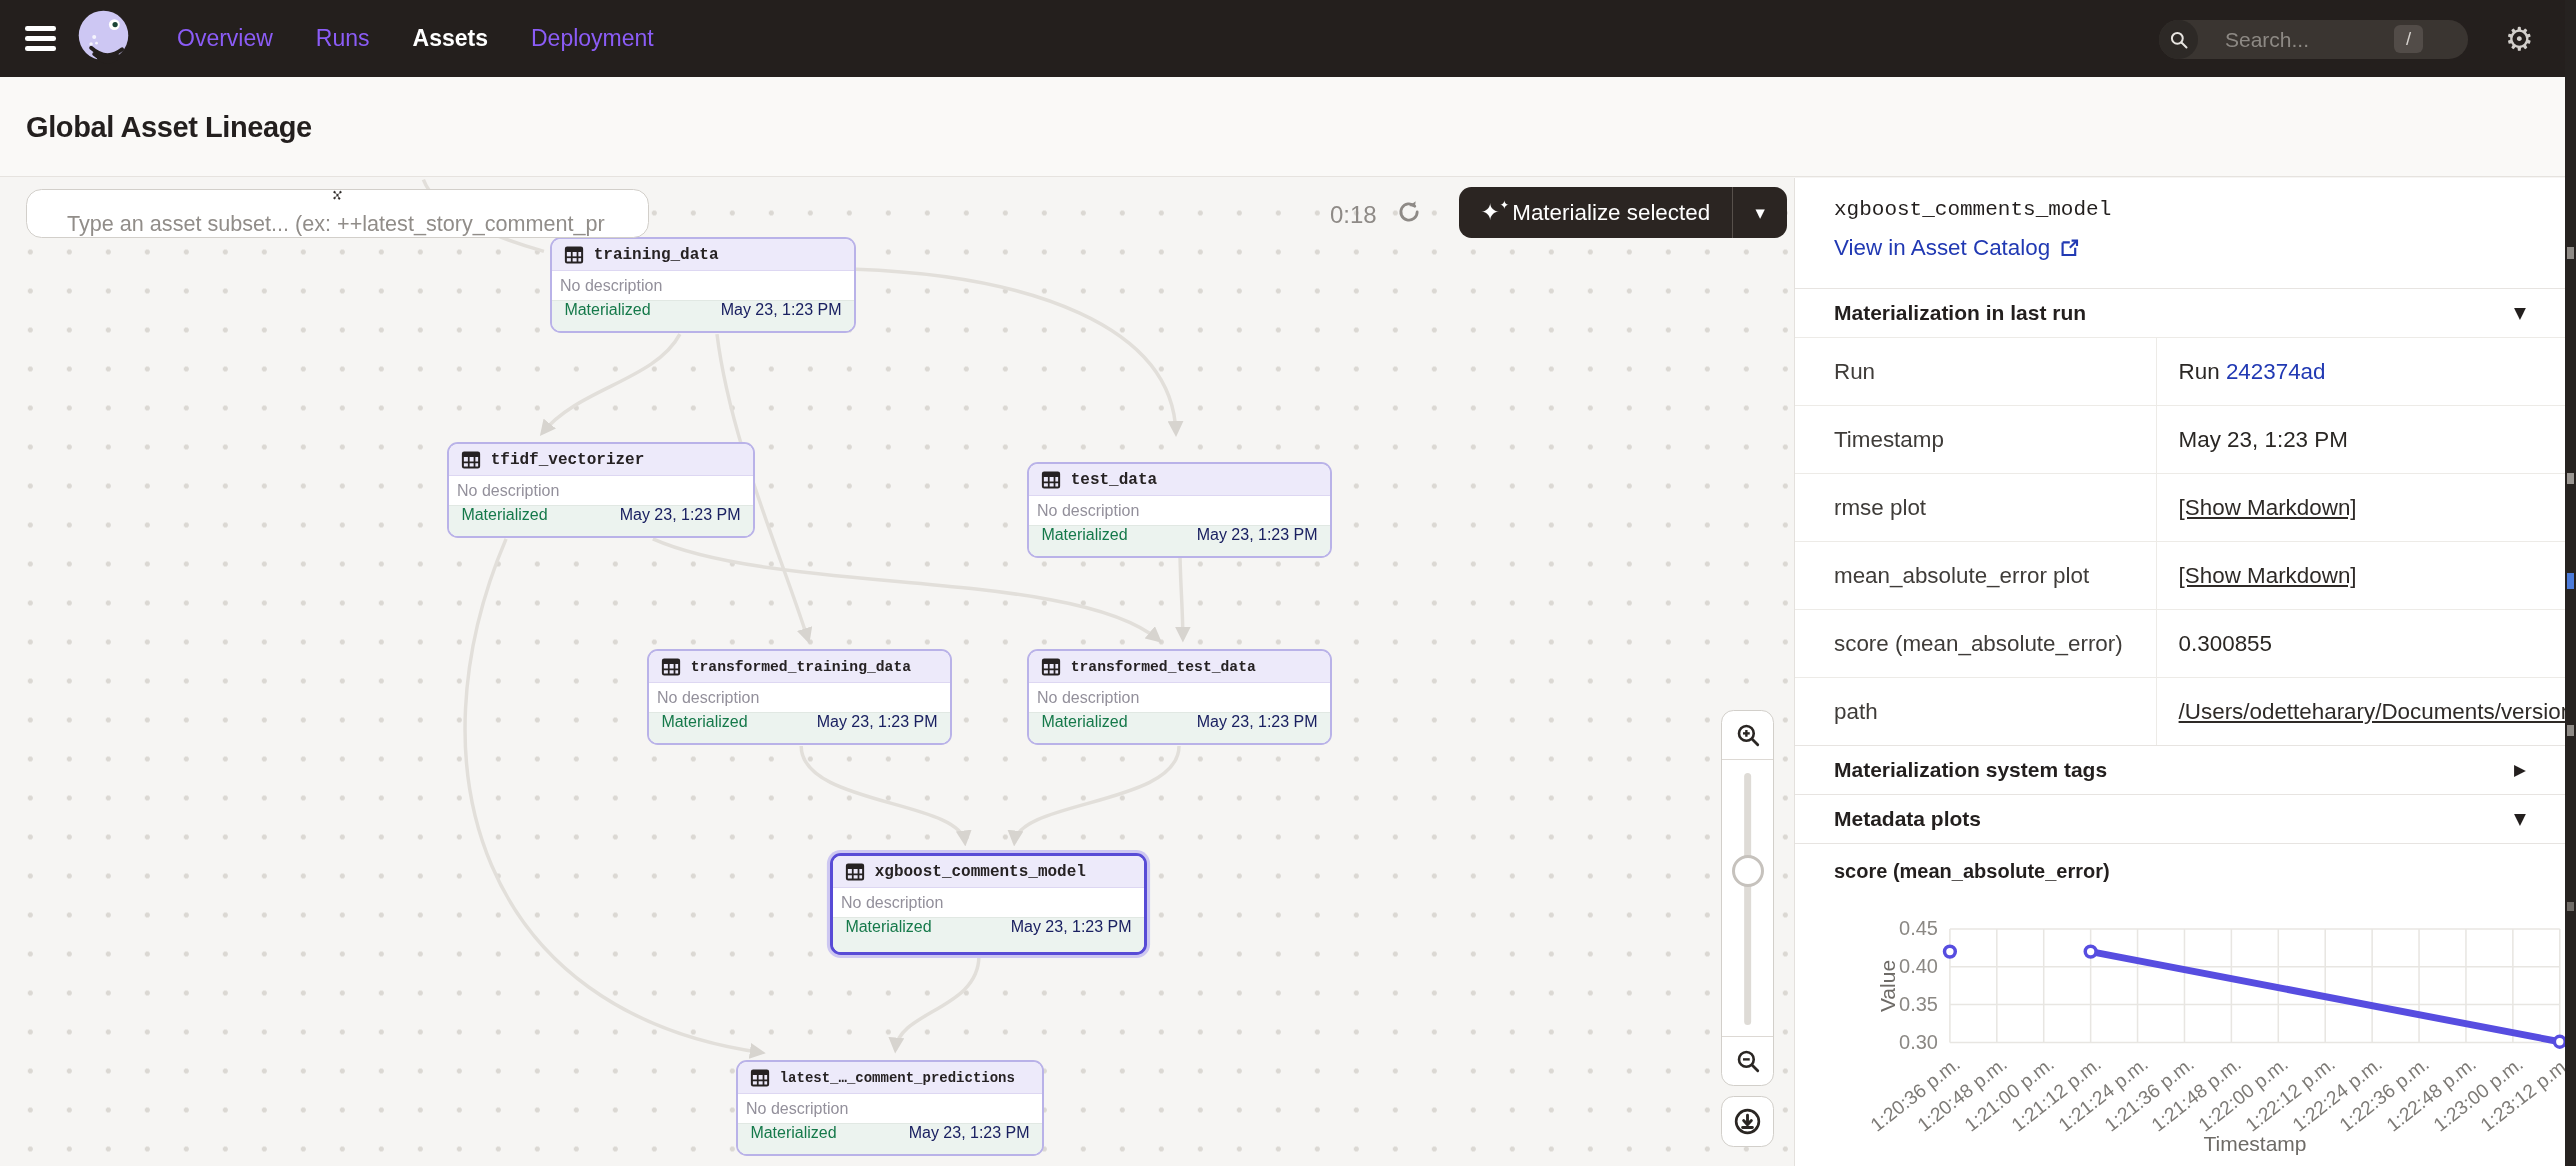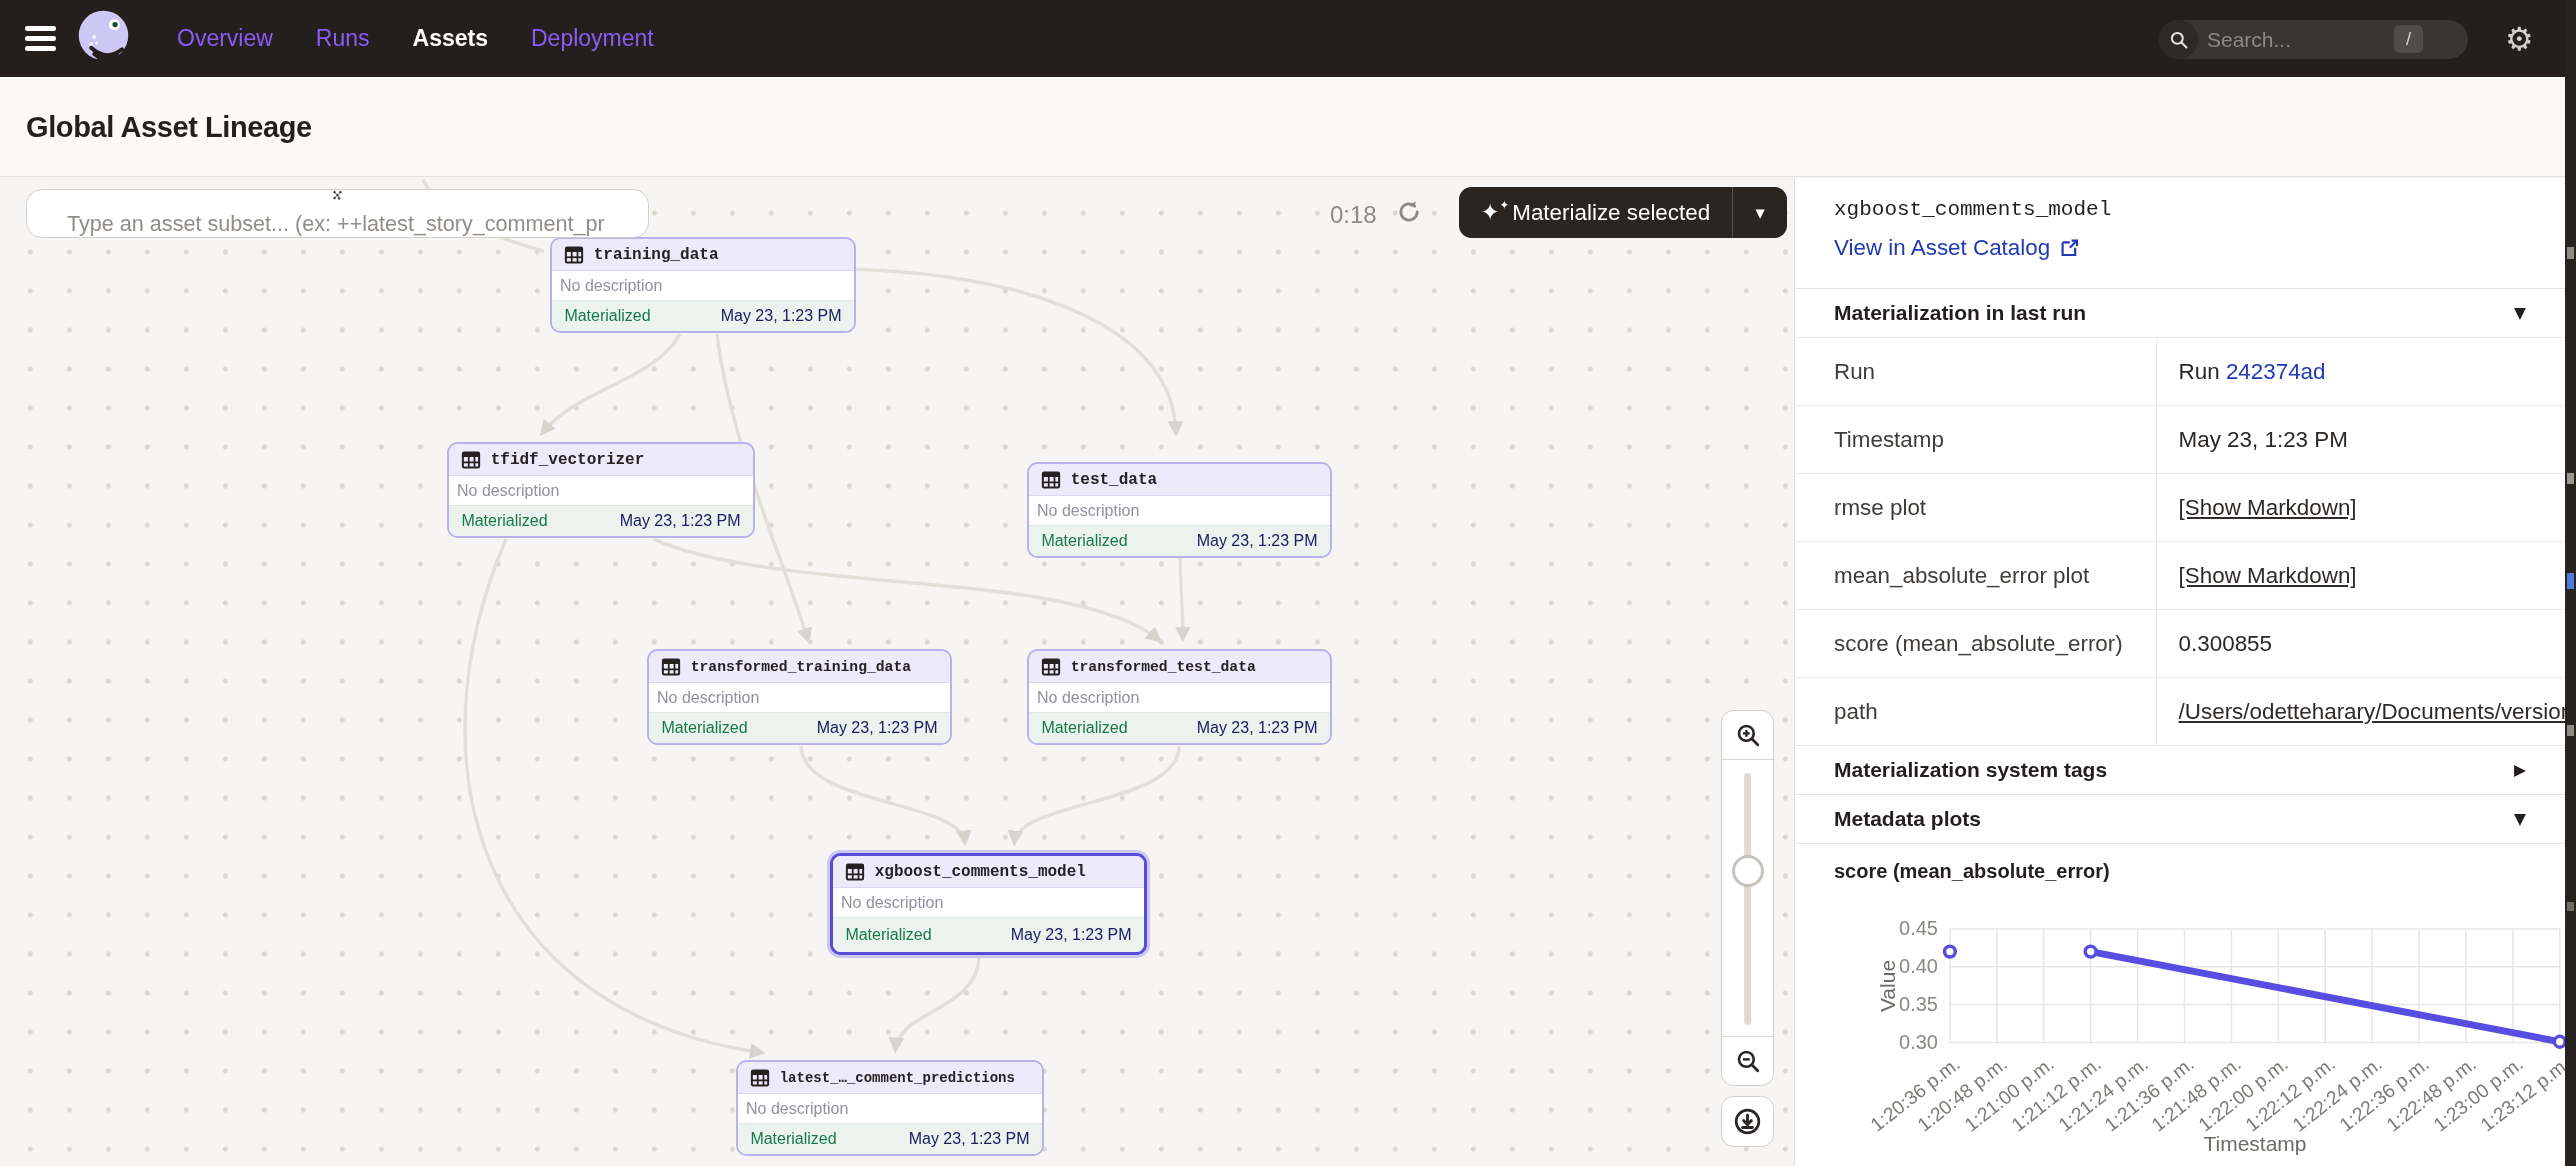--- a/index.html
+++ b/index.html
@@ -10,21 +10,21 @@
   
   .topnav { position:absolute; left:0; top:0; width:2576px; height:77px; background:#241f1d; display:flex; align-items:center; z-index:30; }
   .hamburger { position:absolute; left:25px; top:26px; width:31px; height:25px; display:flex; flex-direction:column; justify-content:space-between; cursor:pointer; }
   .hamburger span { display:block; height:4.6px; background:#fff; border-radius:2.3px; }
   .logo { position:absolute; left:71px; top:6.2px; }
   .nav-items { position:absolute; left:177px; top:0; height:77px; display:flex; align-items:center; gap:43px; }
   .nav-item { font-size:23px; color:#8b5cf6; cursor:pointer; }
   .nav-item.active { color:#ffffff; font-weight:700; }
   .search-pill { position:absolute; left:2159px; top:20px; width:309px; height:39px; background:#3a3531; border-radius:19.3px; display:flex; align-items:center; }
   .search-circle { width:39px; height:39px; border-radius:19.3px; background:#2d2926; display:flex; align-items:center; justify-content:center; }
-  .search-pill input { background:transparent; border:none; outline:none; color:#e8e5e1; font-size:21px; margin-left:9px; width:178px; }
+  .search-pill input { background:transparent; border:none; outline:none; color:#e8e5e1; font-size:21px; margin-left:27px; width:178px; }
   .search-pill input::placeholder { color:#8d8984; }
   .slash-badge { position:absolute; right:45px; top:5.4px; width:29px; height:28px; background:#524c48; border-radius:6.2px; color:#d6d2ce; font-size:18.5px; display:flex; align-items:center; justify-content:center; }
   .gear { position:absolute; left:2505px; top:21.6px; font-size:32px; color:#d2cfcb; line-height:34px; cursor:pointer; font-family:"DejaVu Sans", sans-serif; }
 
   
   .pageheader { position:absolute; left:0; top:77px; width:2576px; height:100px; background:#faf9f7; border-bottom:1.5px solid #e6e3df; z-index:20; }
   .page-title { position:absolute; left:26px; top:34px; font-size:29px; font-weight:700; color:#231f1e; letter-spacing:-0.4px; }
   .reload-btn { position:absolute; left:2316px; top:113px; height:48px; padding:0 21.6px; background:#ffffff; border:1.5px solid #d2cfca; border-radius:12.4px; display:flex; align-items:center; gap:10.8px; font-size:22.4px; color:#231f1e; cursor:pointer; }
 
   
@@ -42,21 +42,21 @@
   .sparkle { position:relative; font-size:23px; line-height:23px; font-family:"DejaVu Sans", sans-serif; }
   .sparkle small { position:absolute; top:-7.7px; right:-9.3px; font-size:11.6px; }
   .mat-divider { width:1.5px; height:51px; background:#57504b; }
   .mat-caret { width:54px; text-align:center; font-size:18.5px; font-family:"DejaVu Sans", sans-serif; }
 
   
   .node { position:absolute; width:308px; height:96px; background:#fff; border:2.3px solid #b9b2e8; border-radius:10.8px; display:flex; flex-direction:column; overflow:hidden; z-index:4; cursor:pointer; }
   .node .nhead { height:32px; background:#edeafa; border-bottom:1.5px solid #ddd7f2; display:flex; align-items:center; gap:9.3px; padding:0 12.4px; }
   .node .nname { font-family:"Liberation Mono","DejaVu Sans Mono",monospace; font-size:16px; font-weight:700; color:#262223; white-space:nowrap; }
   .node .nbody { height:29px; display:flex; align-items:center; padding:0 8px; font-size:16px; color:#93909b; }
-  .node .nfoot { flex:1; background:#ecf3ef; border-top:1.5px solid #e1e8e3; display:flex; align-items:center; justify-content:space-between; padding:0 12.4px; }
+  .node .nfoot { flex:1; background:#ecf3ef; border-top:1.5px solid #e1e8e3; display:flex; justify-content:space-between; padding:0 12.4px; }
   .node .nstatus { font-size:16px; color:#15794a; }
   .node .ntime { font-size:16px; color:#1a2061; }
   .node.selected { border:3.9px solid #584bd6; box-shadow:0 0 0 3.1px #cdc7f1; }
   .n0 { left:550px; top:59px; width:306px; }
   .n1 { left:447px; top:264px; }
   .n2 { left:1027px; top:264px; width:305px;margin-top:20px; }
   .n3 { left:647px; top:471px; width:305px; }
   .n4 { left:1027px; top:471px; width:305px; }
   .n5 { left:830px; top:675px; width:317px; height:102px; }
   .n6 { left:736px; top:882px; }

